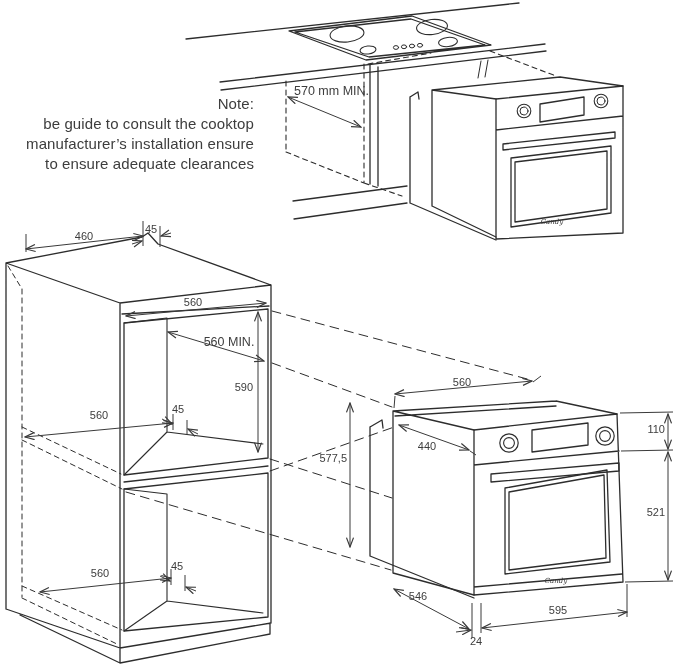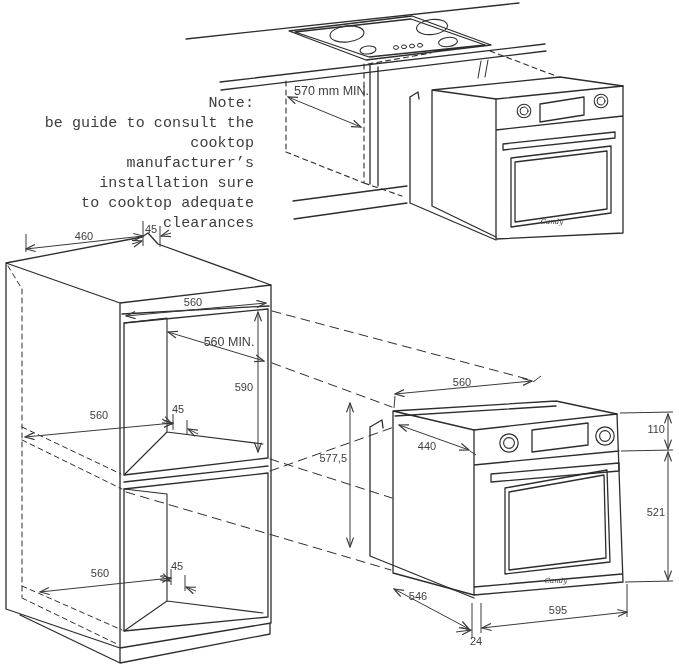--- a/index.html
+++ b/index.html
@@ -1,20 +1,20 @@
 <!DOCTYPE html>
 <html><head>
 <meta charset="utf-8">
 <style>
   html,body{margin:0;padding:0;background:#ffffff;}
   .canvas{position:relative;width:679px;height:669px;background:#fff;overflow:hidden;
           font-family:"Liberation Sans", sans-serif;padding-left:45px;}
   .canvas svg{position:absolute;left:0;top:0;}
   .note{position:absolute;left:18px;top:94px;width:236px;text-align:right;
-        color:#3d3d3d;font-size:15px;line-height:20px;letter-spacing:.1px;font-family:Liberation Mono, monospace;}
+        color:#3d3d3d;font-size:15px;line-height:20px;letter-spacing:.1px;}
   svg text{font-family:"Liberation Sans", sans-serif;fill:#3d3d3d;font-size:11px;}
   svg text.big{font-size:12.5px;}
   svg text.brand{font-family:"DejaVu Serif", serif;font-style:italic;font-size:7px;fill:#3a3a3a;}
 </style>
 </head>
 <body>
 
 <div class="canvas">
 
 <svg width="679" height="669" viewBox="0 0 679 669">
@@ -146,17 +146,17 @@
   <text x="665" y="516" text-anchor="end">521</text>
   <text x="418" y="600" text-anchor="middle">546</text>
   <text x="558" y="614" text-anchor="middle">595</text>
   <text x="476" y="645" text-anchor="middle">24</text>
   <text class="brand" x="556" y="583" text-anchor="middle">Candy</text>
 </svg>
 
 <div class="note">
   <div>Note:</div>
   <div>be guide to consult the cooktop</div>
-  <div>manufacturer’s installation sure</div>
-  <div>to cooktop adequate clearances</div>
+  <div>manufacturer’s installation ensure</div>
+  <div>to ensure adequate clearances</div>
 </div>
 
 </div>
 
 </body></html>

